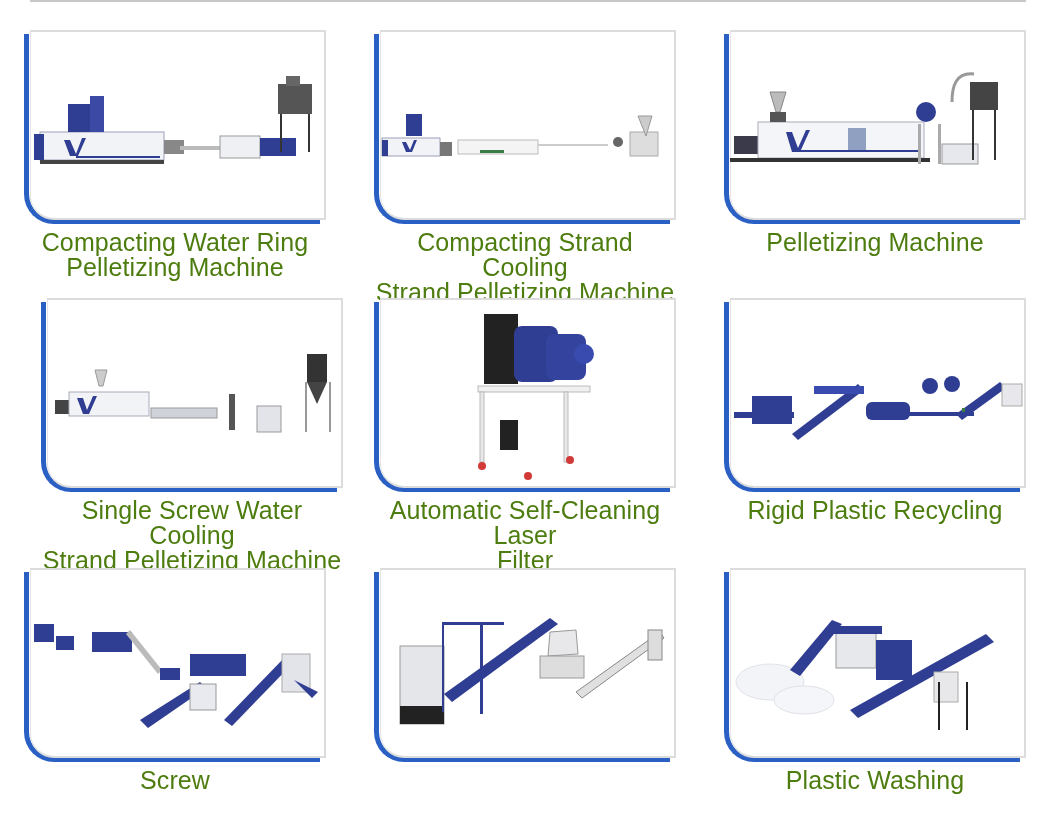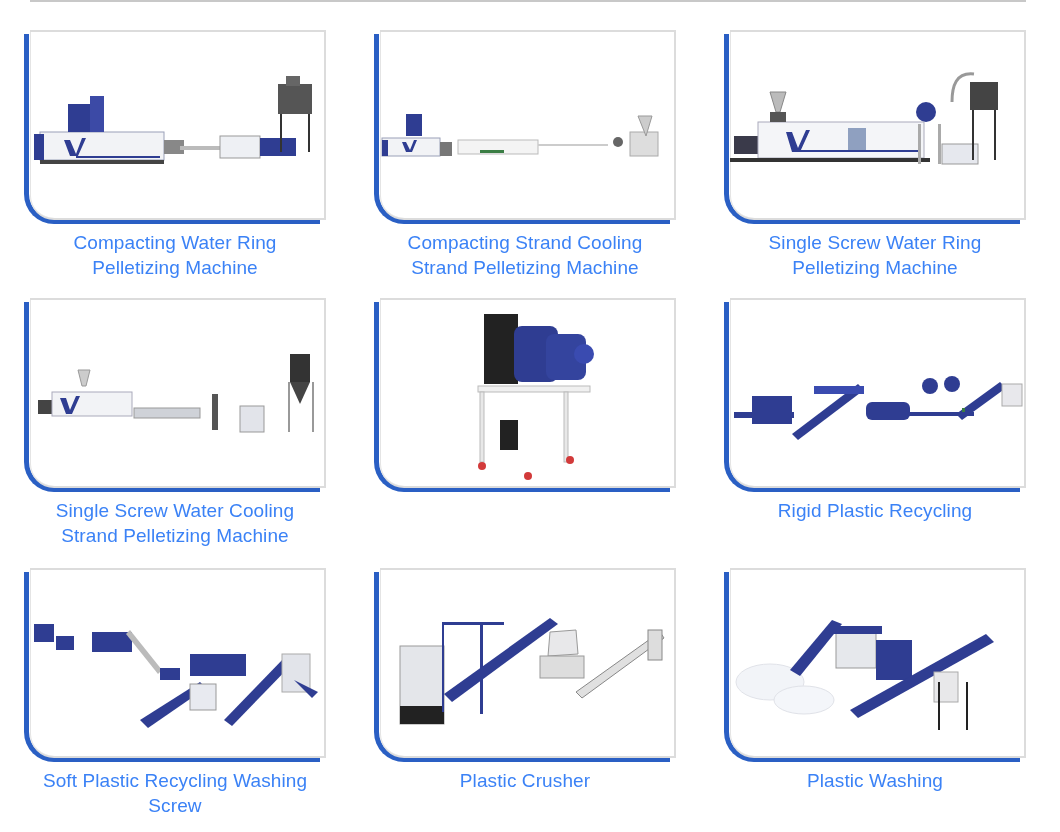--- a/index.html
+++ b/index.html
@@ -8,22 +8,22 @@
   .top-rule { position: absolute; left: 30px; top: 0; width: 996px; height: 2px; background: #c8c8c8; }
   .card { position: absolute; width: 302px; }
   .frame { position: relative; width: 302px; height: 194px; }
   .frame .accent { position: absolute; left: 0; top: 4px; width: 296px; height: 190px;
                    border-left: 5px solid #2a5fc4; border-bottom: 5px solid #2a5fc4;
                    border-bottom-left-radius: 30px; box-sizing: border-box; }
   .frame .box { position: absolute; left: 6px; top: 0; width: 296px; height: 190px;
                 background: #fff; border: 2px solid #dcdcdc; border-left: none;
                 border-bottom-left-radius: 24px; box-sizing: border-box;
                 box-shadow: inset 1px 0 0 #e4e4e4; overflow: hidden; }
-  .caption { margin-top: 6px; width: 302px; text-align: center; color: #3b82f6;
-             font-size: 19px; line-height: 25px; letter-spacing: 0.1px; }
+  .caption { margin-top: 6px; width: 302px; text-align: center; color: #4d7c0f;
+             font-size: 25px; line-height: 25px; letter-spacing: 0.1px; }
   .caption .l { display: block; }
   svg.machine { position: absolute; left: 0; top: 0; }
 </style>
 </head>
 <body>
 
 <div class="top-rule"></div>
 
 <div class="card" style="left:24px; top:30px;">
   <div class="frame">
@@ -97,26 +97,25 @@
         <rect x="208" y="92" width="3" height="40" fill="#aaa"></rect>
         <rect x="212" y="112" width="36" height="20" fill="#e6e8ee" stroke="#999"></rect>
         <rect x="240" y="50" width="28" height="28" fill="#444"></rect>
         <rect x="242" y="78" width="2" height="50" fill="#333"></rect>
         <rect x="264" y="78" width="2" height="50" fill="#333"></rect>
         <path d="M244 42 C226 40 222 54 222 70" stroke="#999" stroke-width="3" fill="none"></path>
       </svg>
     </div>
   </div>
   <div class="caption">
-    <span class="l">Single Screw Water Ring</span>
     <span class="l">Pelletizing Machine</span>
   </div>
 </div>
 
-<div class="card" style="left:24px; top:298px;">
+<div class="card" style="left:41px; top:298px;">
   <div class="frame">
     <div class="accent"></div>
     <div class="box">
       <svg class="machine" width="296" height="190">
         <rect x="8" y="100" width="22" height="14" fill="#444"></rect>
         <rect x="22" y="92" width="80" height="24" fill="#f2f3f6" stroke="#aab"></rect>
         <path d="M30 98 L36 98 L40 110 L46 96 L50 96 L42 114 L36 114 Z" fill="#2f3d92"></path>
         <path d="M48 70 L60 70 L56 86 L52 86 Z" fill="#ccc" stroke="#999"></path>
         <rect x="104" y="108" width="66" height="10" fill="#cfd2d8" stroke="#999"></rect>
         <rect x="182" y="94" width="6" height="36" fill="#555"></rect>
@@ -146,20 +145,24 @@
         <rect x="98" y="86" width="112" height="6" fill="#f0f0f0" stroke="#bbb"></rect>
         <rect x="100" y="92" width="4" height="70" fill="#e8e8e8" stroke="#bbb"></rect>
         <rect x="184" y="92" width="4" height="70" fill="#e8e8e8" stroke="#bbb"></rect>
         <rect x="120" y="120" width="18" height="30" fill="#222"></rect>
         <circle cx="102" cy="166" r="4" fill="#d23a3a"></circle>
         <circle cx="148" cy="176" r="4" fill="#d23a3a"></circle>
         <circle cx="190" cy="160" r="4" fill="#d23a3a"></circle>
       </svg>
     </div>
   </div>
+  <div class="caption">
+    <span class="l">Automatic Self-Cleaning Laser</span>
+    <span class="l">Filter</span>
+  </div>
 </div>
 
 <div class="card" style="left:724px; top:298px;">
   <div class="frame">
     <div class="accent"></div>
     <div class="box">
       <svg class="machine" width="296" height="190">
         <rect x="4" y="112" width="60" height="6" fill="#2f3d92"></rect>
         <rect x="22" y="96" width="40" height="28" fill="#2f3d92"></rect>
         <path d="M62 134 L128 84 L134 90 L68 140 Z" fill="#2f3d92"></path>
@@ -192,21 +195,20 @@
         <rect x="160" y="84" width="56" height="22" fill="#2f3d92"></rect>
         <path d="M110 150 L170 112 L176 118 L118 158 Z" fill="#2f3d92"></path>
         <rect x="160" y="114" width="26" height="26" fill="#e8eaf0" stroke="#999"></rect>
         <path d="M194 150 L256 86 L264 92 L202 156 Z" fill="#2f3d92"></path>
         <rect x="252" y="84" width="28" height="38" fill="#e2e4ea" stroke="#aaa"></rect>
         <path d="M264 110 L288 122 L282 128 Z" fill="#2f3d92"></path>
       </svg>
     </div>
   </div>
   <div class="caption">
-    <span class="l">Soft Plastic Recycling Washing</span>
     <span class="l">Screw</span>
   </div>
 </div>
 
 <div class="card" style="left:374px; top:568px;">
   <div class="frame">
     <div class="accent"></div>
     <div class="box">
       <svg class="machine" width="296" height="190">
         <rect x="20" y="76" width="44" height="78" fill="#e4e6ea" stroke="#999"></rect>
@@ -215,23 +217,20 @@
         <rect x="62" y="52" width="62" height="3" fill="#2f3d92"></rect>
         <rect x="100" y="52" width="3" height="92" fill="#2f3d92"></rect>
         <path d="M64 124 L170 48 L178 54 L72 132 Z" fill="#2f3d92"></path>
         <path d="M170 62 L196 60 L198 84 L168 86 Z" fill="#e8e8ea" stroke="#999"></path>
         <rect x="160" y="86" width="44" height="22" fill="#ddd" stroke="#999"></rect>
         <path d="M196 122 L280 62 L284 68 L202 128 Z" fill="#e0e0e0" stroke="#888"></path>
         <rect x="268" y="60" width="14" height="30" fill="#ddd" stroke="#888"></rect>
       </svg>
     </div>
   </div>
-  <div class="caption">
-    <span class="l">Plastic Crusher</span>
-  </div>
 </div>
 
 <div class="card" style="left:724px; top:568px;">
   <div class="frame">
     <div class="accent"></div>
     <div class="box">
       <svg class="machine" width="296" height="190">
         <ellipse cx="40" cy="112" rx="34" ry="18" fill="#f2f4f8" stroke="#e0e2e8"></ellipse>
         <ellipse cx="74" cy="130" rx="30" ry="14" fill="#f4f6fa" stroke="#e0e2e8"></ellipse>
         <path d="M60 100 L102 50 L112 54 L70 106 Z" fill="#2f3d92"></path>

